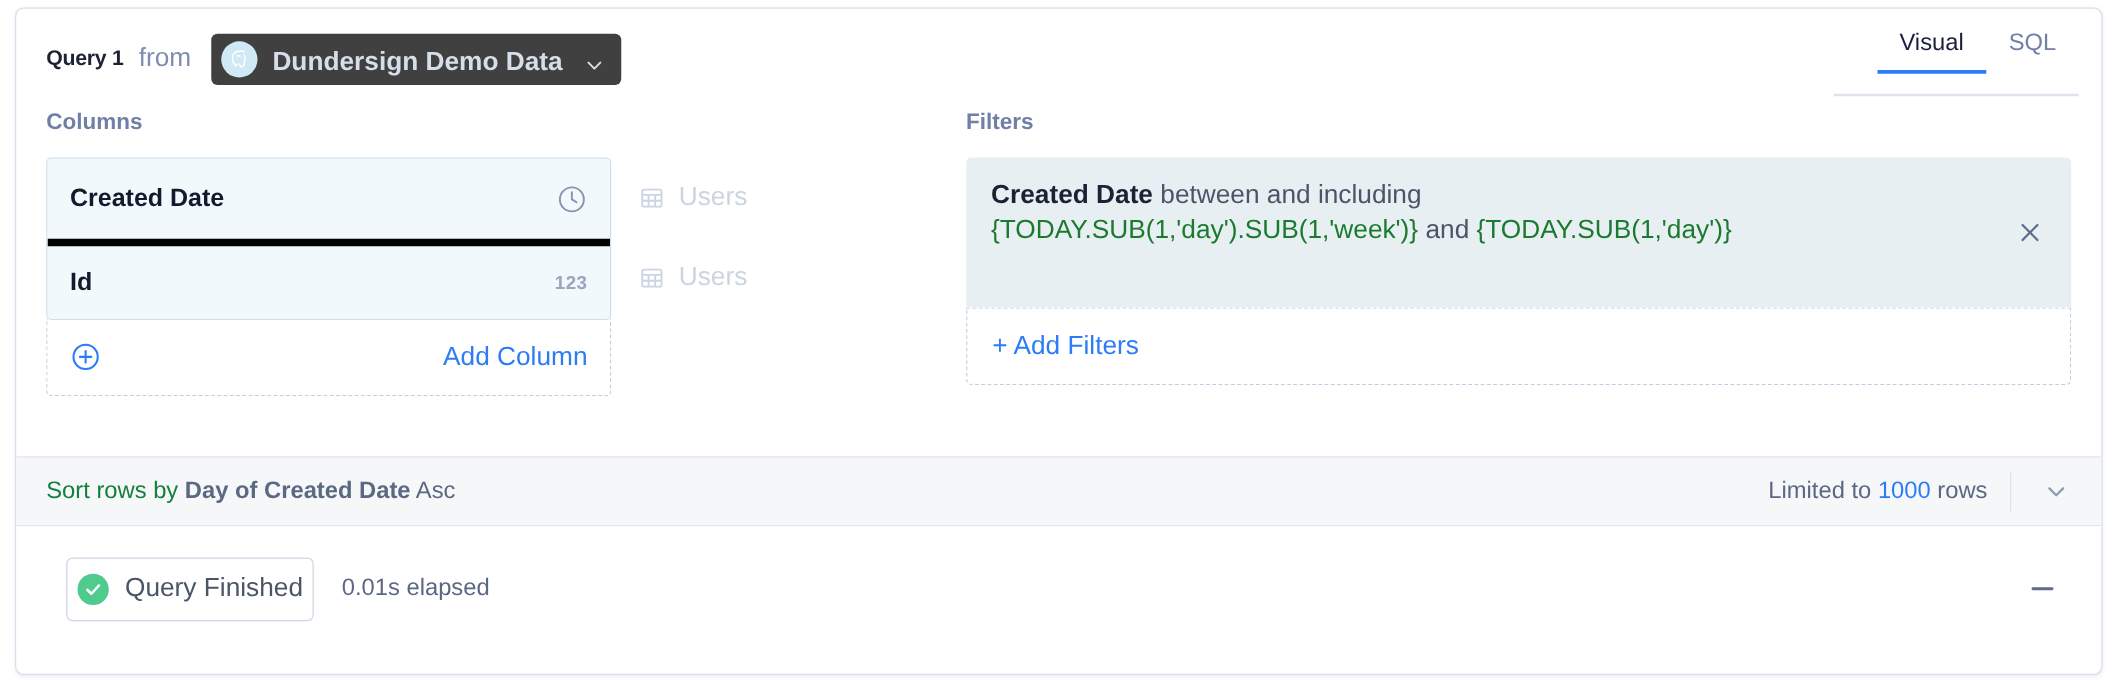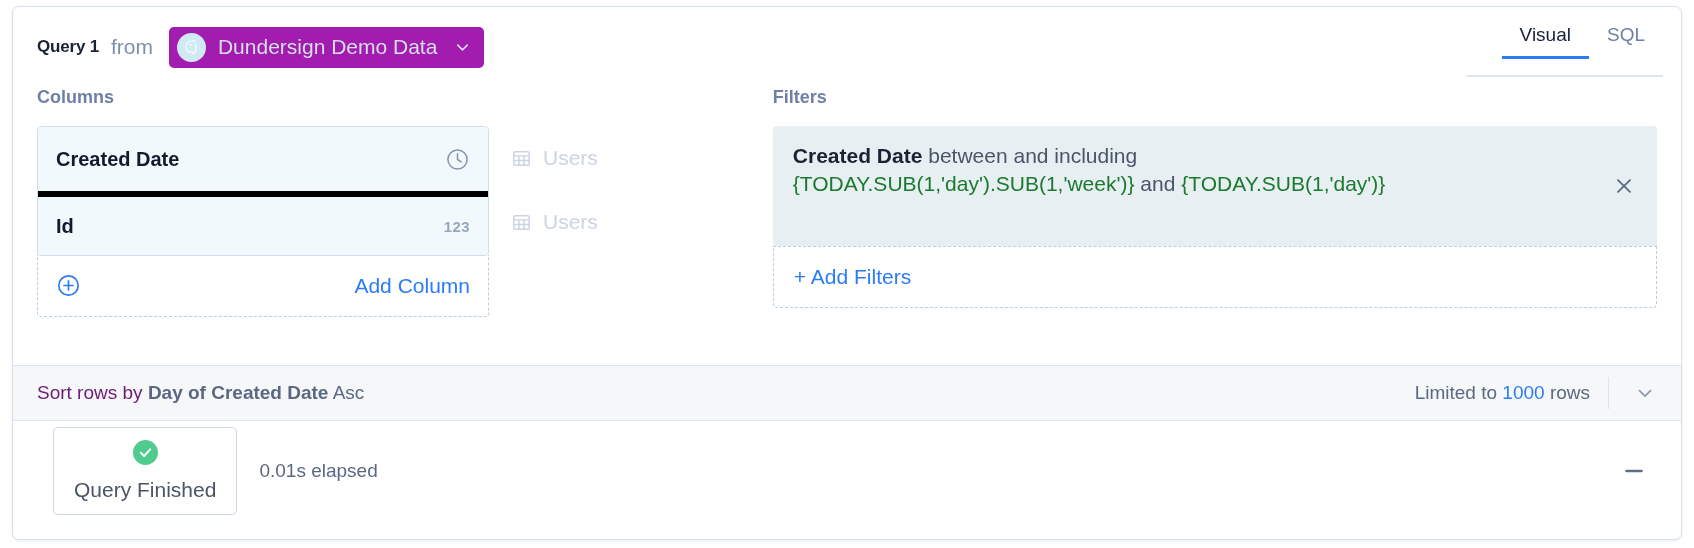--- a/index.html
+++ b/index.html
@@ -39,26 +39,27 @@
     color: #1b2233;
     letter-spacing: -0.2px;
   }
   .from-word {
     font-size: 21px;
     color: #7e8db0;
     margin-left: 12px;
   }
   .ds-picker {
     display: flex;
-    align-items: center;
+    align-items: flex-end;
     margin-left: 16px;
     padding: 6px 12px 6px 8px;
     border-radius: 5px;
-    background: #a21caf;
-    cursor: pointer;
+    background: #404040;
+    cursor: pointer;
+    font-weight: bold;
   }
   .ds-logo {
     width: 29px; height: 29px;
     border-radius: 50%;
     background: #cfe9f5;
     display: flex; align-items: center; justify-content: center;
     flex: none;
   }
   .ds-logo svg { display:block; }
   .ds-name {
@@ -234,21 +235,21 @@
     position: relative;
     height: 56px;
     background: #f6f7f9;
     border-top: 1px solid #dfe5ee;
     border-bottom: 1px solid #dfe5ee;
     display: flex;
     align-items: center;
     padding: 0 0 0 24px;
   }
   .sort-text { font-size: 19px; }
-  .sort-text .sby { color: #701a75; }
+  .sort-text .sby { color: #15803d; }
   .sort-text .sfield { color: #5b6882; font-weight: bold; }
   .sort-text .sdir { color: #5b6882; }
 
   .limit-wrap {
     position: absolute;
     right: 0;
     top: 0;
     height: 100%;
     display: flex;
     align-items: center;
@@ -281,23 +282,22 @@
     align-items: center;
     padding: 0 0 0 40px;
     background: #ffffff;
   }
   .status-pill {
     display: flex;
     align-items: center;
     gap: 13px;
     border: 1px solid #ccd6e4;
     border-radius: 5px;
-    padding: 12px 20px;
-    cursor: pointer;
-    flex-direction: column;
+    padding: 12px 8px;
+    cursor: pointer;
   }
   .check-circle {
     width: 25px; height: 25px;
     border-radius: 50%;
     background: #4ecb8d;
     display: flex; align-items: center; justify-content: center;
     flex: none;
   }
   .status-pill .lbl {
     font-size: 21px;

